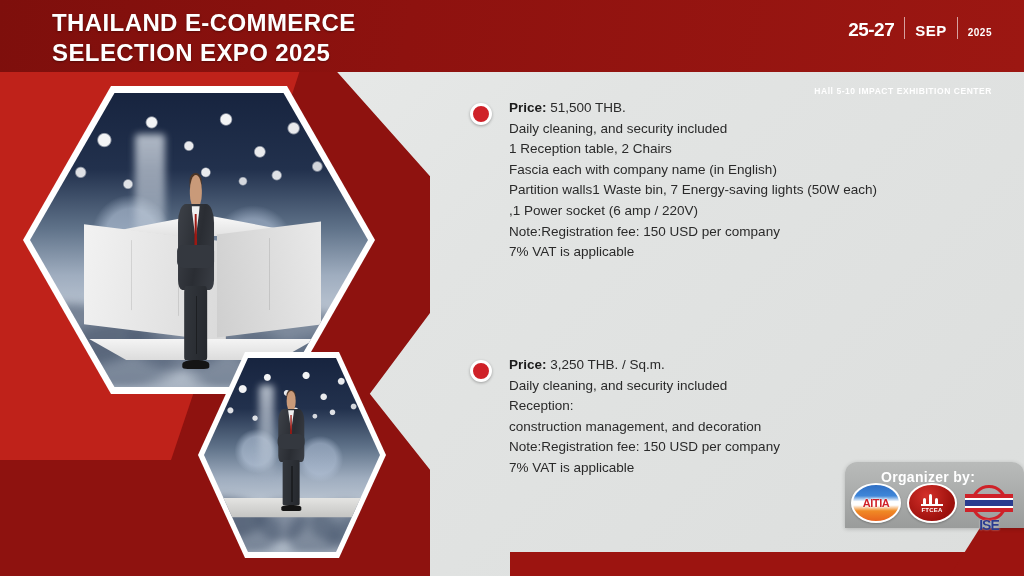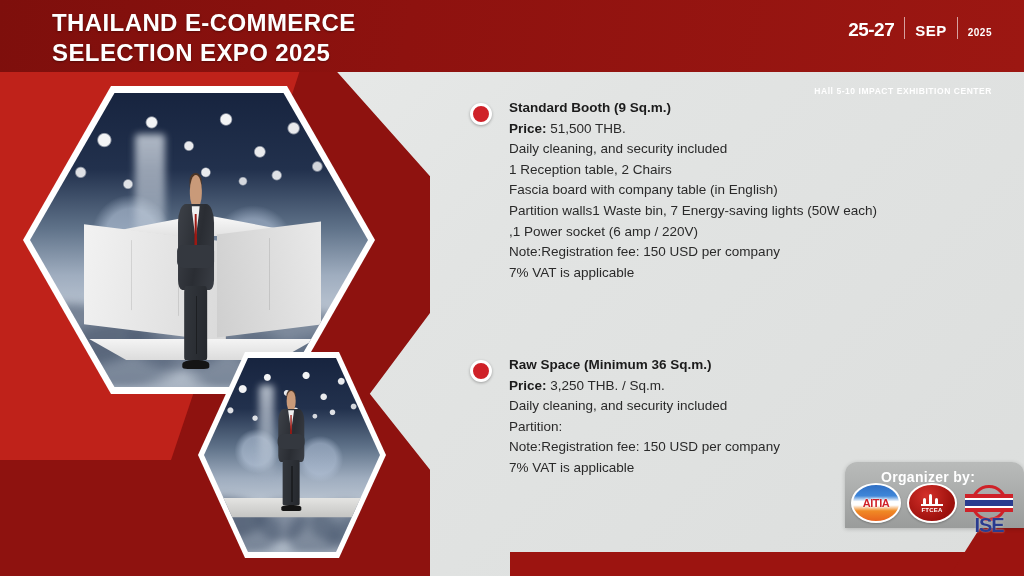--- a/index.html
+++ b/index.html
@@ -281,21 +281,21 @@
   }
   .logo-ise .ring{
     position:absolute;left:8px;top:2px;width:36px;height:36px;border-radius:50%;
     border:3px solid #cf2128;box-sizing:border-box;
   }
   .logo-ise .flag{
     position:absolute;left:2px;top:11px;width:48px;height:18px;
     background:linear-gradient(180deg,#cf2128 0 22%,#ffffff 22% 34%,#2a3b8f 34% 66%,#ffffff 66% 78%,#cf2128 78% 100%);
   }
   .logo-ise .txt{
-    position:relative;z-index:2;font-size:20px;font-weight:bold;color:#2a3b8f;
+    position:relative;z-index:2;font-size:14px;font-weight:bold;color:#2a3b8f;
     letter-spacing:-1px;text-shadow:0 0 2px rgba(255,255,255,.6);margin-top:44px;
   }
 </style>
 </head>
 <body>
 
 <div class="stage">
 
   <div class="bg-base"></div>
 
@@ -366,45 +366,44 @@
       </div>
       <div class="platform"></div>
     </div>
   </div>
 
   <div class="content">
 
     <div class="block block1">
       <div class="bullet"></div>
       <div class="lines">
-        <div class="line bold">Standard Booth (9 Sq.m.)</div>
         <div class="line">
           <span class="lbl">Price:</span>
           <span>51,500 THB.</span>
         </div>
         <div class="line">Daily cleaning, and security included</div>
         <div class="line">1 Reception table, 2 Chairs</div>
-        <div class="line">Fascia board with company table (in English)</div>
+        <div class="line">Fascia each with company name (in English)</div>
         <div class="line">Partition walls1 Waste bin, 7 Energy-saving lights (50W each)</div>
         <div class="line">,1 Power socket (6 amp / 220V)</div>
         <div class="line">Note:Registration fee: 150 USD per company</div>
         <div class="line"> 7% VAT is applicable</div>
       </div>
     </div>
 
     <div class="block block2">
       <div class="bullet"></div>
       <div class="lines">
-        <div class="line bold">Raw Space (Minimum 36 Sq.m.)</div>
         <div class="line">
           <span class="lbl">Price:</span>
           <span>3,250 THB. / Sq.m.</span>
         </div>
         <div class="line">Daily cleaning, and security included</div>
-        <div class="line">Partition:</div>
+        <div class="line">Reception:</div>
+        <div class="line">construction management, and decoration</div>
         <div class="line">Note:Registration fee: 150 USD per company</div>
         <div class="line"> 7% VAT is applicable</div>
       </div>
     </div>
 
   </div>
 
   <div class="organizer">
     <div class="organizer-label">Organizer by:</div>
     <div class="logos">

